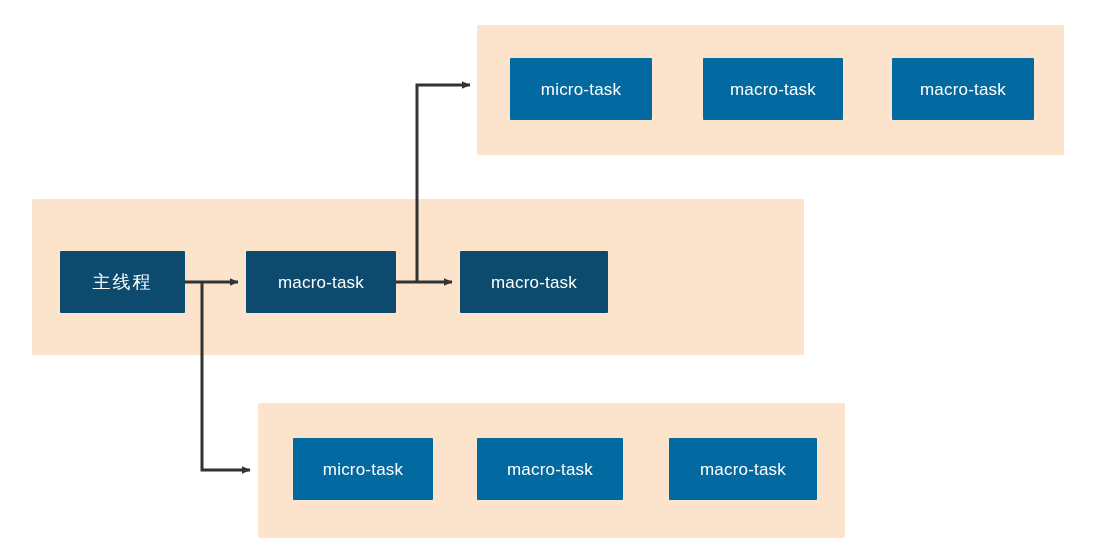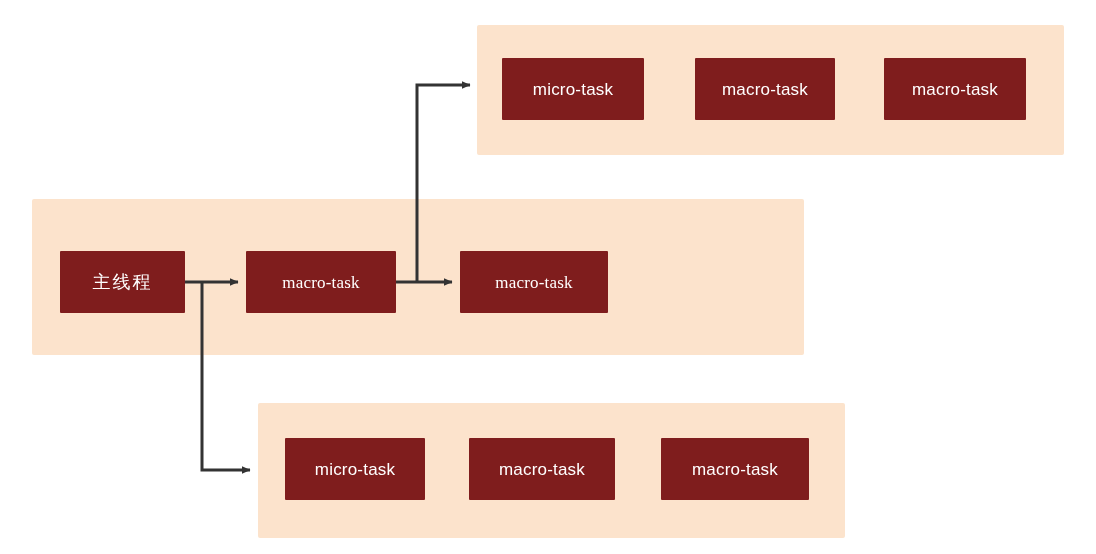--- a/index.html
+++ b/index.html
@@ -33,22 +33,22 @@
     justify-content: center;
     color: #ffffff;
     font-size: 17px;
     letter-spacing: 0.2px;
     border-radius: 1px;
     box-sizing: border-box;
     text-align: center;
     line-height: 1;
     user-select: none;
   }
-  .task-box.blue { background: #7f1d1d; }
-  .task-box.red  { background: #7f1d1d; font-family: Liberation Serif, serif; }
+  .task-box.blue { background: #0369a1; margin-left: 8px; }
+  .task-box.red  { background: #0c4a6e; }
   .task-box.cjk  { font-size: 18px; letter-spacing: 2px; }
 
   
   #top-task-0 { left: 502px; top: 58px; width: 142px; height: 62px; }
   #top-task-1 { left: 695px; top: 58px; width: 140px; height: 62px; }
   #top-task-2 { left: 884px; top: 58px; width: 142px; height: 62px; }
 
   
   #mid-task-0 { left: 60px;  top: 251px; width: 125px; height: 62px; }
   #mid-task-1 { left: 246px; top: 251px; width: 150px; height: 62px; }

